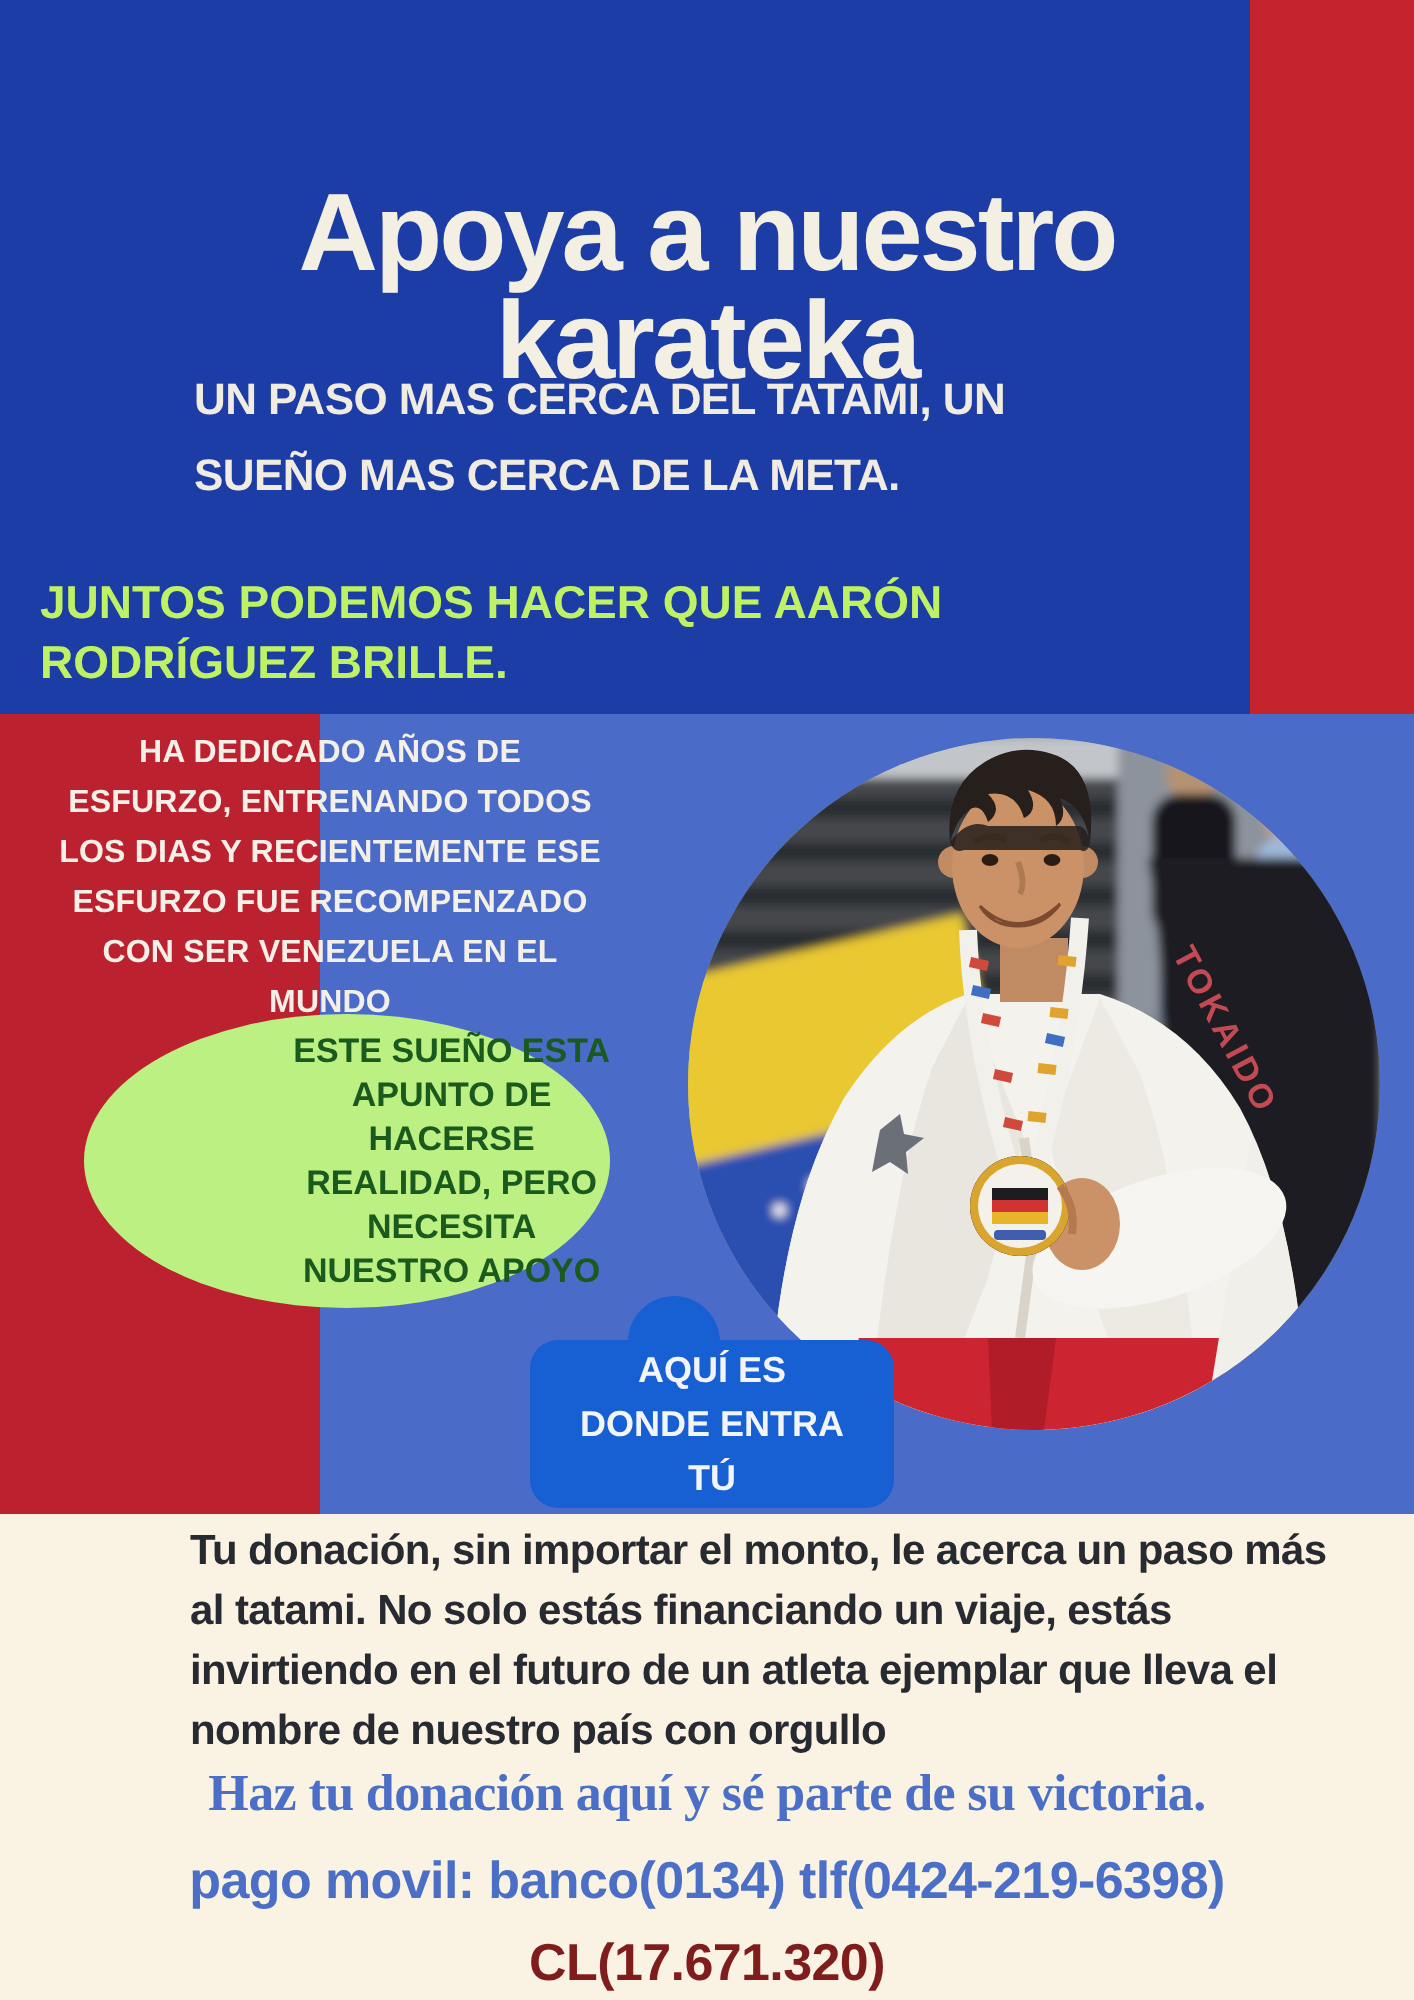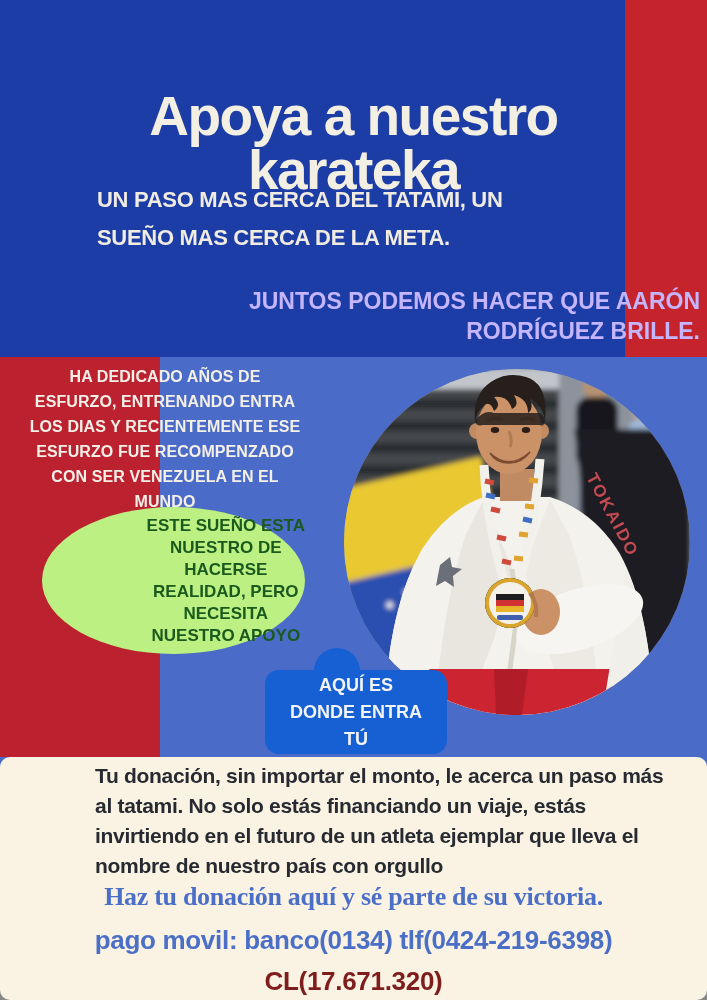--- a/index.html
+++ b/index.html
@@ -15,22 +15,22 @@
     position:absolute;left:0;top:52px;width:707px;text-align:center;
     font-size:55px;line-height:54px;font-weight:800;letter-spacing:-1.5px;
     color:#f4efe3;z-index:2;
   }
   .subtitle{
     position:absolute;left:97px;top:181px;width:560px;
     font-size:22px;line-height:38px;font-weight:700;letter-spacing:-0.3px;
     color:#f1ece1;z-index:2;
   }
   .tagline{
-    position:absolute;left:20px;top:286px;width:680px;text-align:right;
-    font-size:23px;line-height:30px;font-weight:700;color:#c4b5fd;z-index:2;
+    position:absolute;left:20px;top:286px;width:680px;text-align:left;
+    font-size:23px;line-height:30px;font-weight:700;color:#bef264;z-index:2;
   }
   
   .mid{position:absolute;left:0;top:357px;width:707px;height:456px;background:#4a6cc8;}
   .red-block{position:absolute;left:0;top:0;width:160px;height:400px;background:#bc2130;}
   .story{
     position:absolute;left:5px;top:7px;width:320px;text-align:center;
     font-size:16px;line-height:25px;font-weight:700;letter-spacing:0.1px;
     color:#f4f0e8;
   }
   .green-ellipse{
@@ -48,21 +48,21 @@
   }
   .photo-circle svg{display:block;}
   .cta-bubble{position:absolute;left:233px;top:291px;width:182px;height:106px;margin-left:32px;}
   .cta-bump{position:absolute;left:49px;top:0;width:46px;height:46px;border-radius:50%;background:#1660d4;}
   .cta-box{
     position:absolute;left:0;top:22px;width:182px;height:84px;border-radius:14px;
     background:#1660d4;display:flex;align-items:center;justify-content:center;
   }
   .cta-text{text-align:center;font-size:18px;line-height:27px;font-weight:700;color:#f2f4f8;}
   
-  .bottom{position:absolute;left:0;top:757px;width:707px;height:243px;background:#faf3e3;border-radius:10px;}
+  .bottom{position:absolute;left:0;top:757px;width:707px;height:243px;background:#faf3e3;}
   .para{
     position:absolute;left:95px;top:4px;width:570px;
     font-size:21px;line-height:30px;font-weight:700;letter-spacing:-0.3px;
     color:#272b31;
   }
   .donate-cta{
     position:absolute;left:0;top:125px;width:707px;text-align:center;
     font-size:26px;font-weight:700;letter-spacing:-0.3px;color:#4b6fc7;font-family:Liberation Serif, serif;
   }
   .donate-pago{
@@ -93,31 +93,31 @@
       <div>JUNTOS PODEMOS HACER QUE AARÓN</div>
       <div>RODRÍGUEZ BRILLE.</div>
     </div>
   </section>
 
   <section class="mid">
     <div class="red-block"></div>
 
     <div class="story">
       <div>HA DEDICADO AÑOS DE</div>
-      <div>ESFURZO, ENTRENANDO ENTRA</div>
+      <div>ESFURZO, ENTRENANDO TODOS</div>
       <div>LOS DIAS Y RECIENTEMENTE ESE</div>
       <div>ESFURZO FUE RECOMPENZADO</div>
       <div>CON SER VENEZUELA EN EL</div>
       <div>MUNDO</div>
     </div>
 
     <div class="green-ellipse">
       <div class="bubble-text">
         <div>ESTE SUEÑO ESTA</div>
-        <div>NUESTRO DE</div>
+        <div>APUNTO DE</div>
         <div>HACERSE</div>
         <div>REALIDAD, PERO</div>
         <div>NECESITA</div>
         <div>NUESTRO APOYO</div>
       </div>
     </div>
 
     <div class="photo-circle">
       <svg width="346" height="346" viewBox="0 0 346 346" xmlns="http://www.w3.org/2000/svg">
         <defs>

